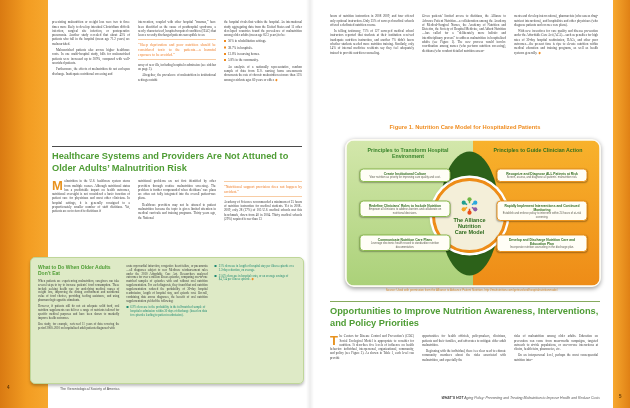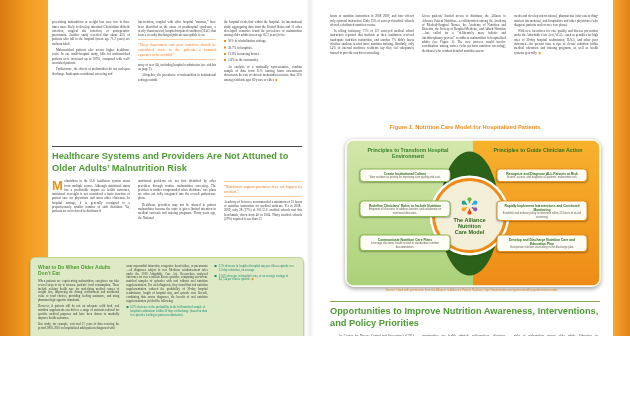--- a/index.html
+++ b/index.html
@@ -1,16 +1,16 @@
 <!DOCTYPE html>
 <html><head>
 <meta charset="utf-8">
 <style>
   html,body{margin:0;padding:0;background:#ffffff;}
-  .spread{position:relative;width:630px;height:336px;overflow:hidden;background:#fff;
+  .spread{position:relative;width:630px;height:408px;overflow:hidden;background:#fff;
           font-family:"Liberation Serif", serif;}
   .scale{position:absolute;left:0;top:0;width:1260px;height:816px;
          transform:scale(0.5);transform-origin:0 0;}
   .abs{position:absolute;}
   
   .band{position:absolute;top:0;height:816px;}
   .band-l{left:0;width:96px;background:linear-gradient(90deg,#d97a12,#f29c22 55%,#f7a82e);}
   .band-r{left:1226px;width:34px;background:linear-gradient(90deg,#f7a82e,#e08115);}
   .gutter{position:absolute;left:612px;top:0;width:16px;height:816px;
           background:linear-gradient(90deg,rgba(0,0,0,0),rgba(0,0,0,.07),rgba(0,0,0,0));}

